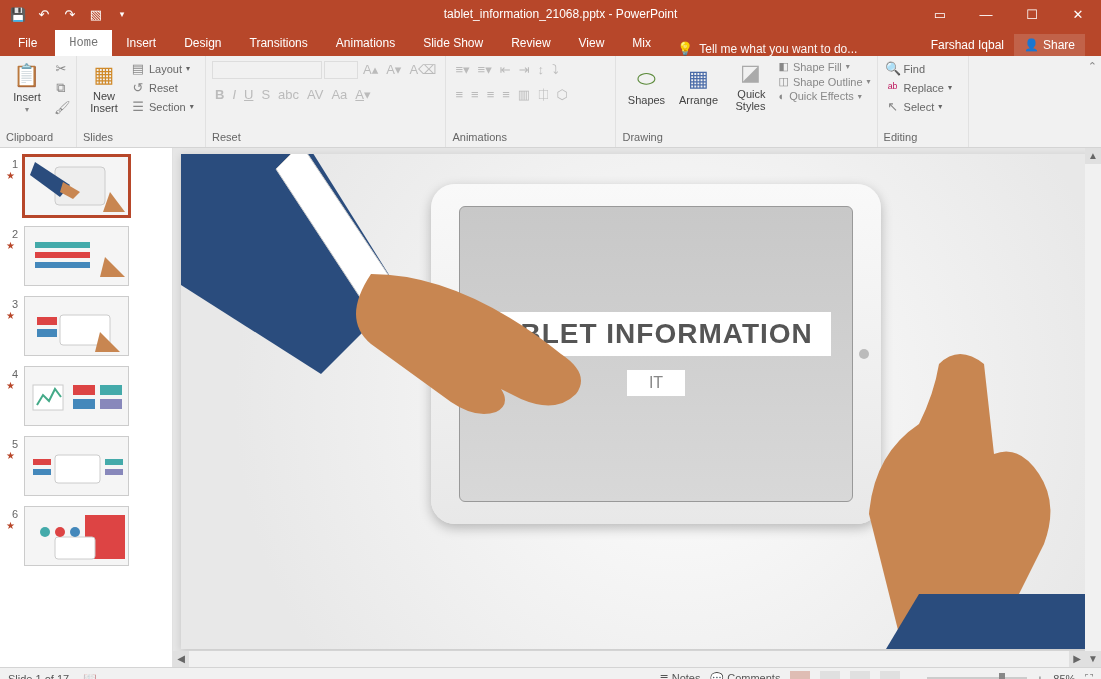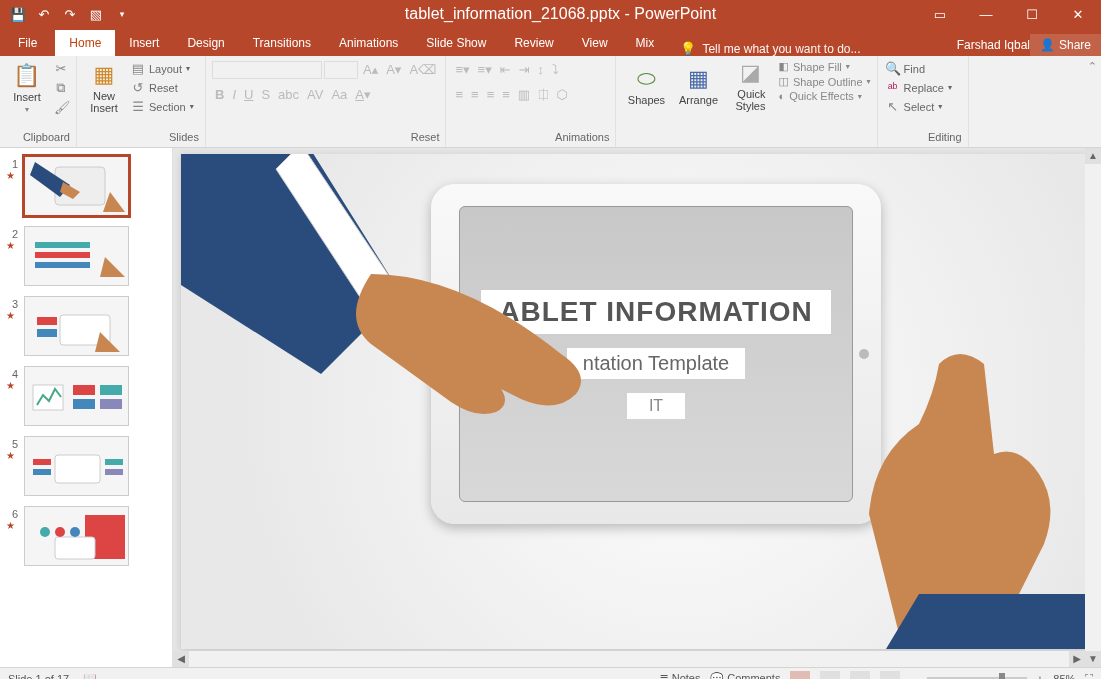--- a/index.html
+++ b/index.html
@@ -2,40 +2,40 @@
 <html><head>
 <meta charset="utf-8">
 <style>
 * { box-sizing: border-box; margin: 0; padding: 0; font-family: "Segoe UI", Arial, sans-serif; }
 body { width: 1101px; height: 679px; background: #fff; overflow: hidden; position: relative; }
 
 
 .titlebar { height: 28px; background: #B7472A; display: flex; align-items: center; color: #fff; font-size: 12px; position: relative; }
 .titlebar-left { display: flex; gap: 2px; padding-left: 6px; }
 .titlebar-left .tb-btn { width: 24px; height: 24px; display: flex; align-items: center; justify-content: center; color: #fff; font-size: 13px; }
-.titlebar-center { position: absolute; left: 50%; transform: translateX(-50%); font-size: 16px; padding-left: 20px; }
+.titlebar-center { position: absolute; left: 50%; transform: translateX(-50%); font-size: 12px; padding-left: 20px; }
 .titlebar-right { margin-left: auto; display: flex; }
 .titlebar-right .tb-btn { width: 46px; height: 28px; display: flex; align-items: center; justify-content: center; font-size: 13px; }
 .titlebar-right .tb-btn.close { width: 46px; }
 
 
 .ribbon-tabs { height: 28px; background: #B7472A; display: flex; align-items: flex-end; color: #fff; font-size: 12px; }
 .ribbon-tabs .tab { padding: 6px 14px 6px 14px; cursor: pointer; }
 .ribbon-tabs .tab.file { padding: 6px 18px; }
-.ribbon-tabs .tab.active { background: #fff; color: #c2410c; }
+.ribbon-tabs .tab.active { background: #fff; color: #737373; font-family: Liberation Mono, monospace; }
 .ribbon-tabs .tell-me { margin-left: 12px; display: flex; align-items: center; gap: 6px; color: #fff; opacity: .95; }
 .ribbon-tabs .tell-me .bulb { font-size: 13px; }
-.ribbon-tabs .right-area { margin-left: auto; display: flex; align-items: center; padding-right: 0; }
+.ribbon-tabs .right-area { margin-left: auto; display: flex; align-items: center; gap: 10px; padding-right: 16px; }
 .ribbon-tabs .share { background: rgba(255,255,255,.15); padding: 4px 10px; display: flex; align-items: center; gap: 4px; }
 
 
 .ribbon { height: 92px; background: #F1F1F1; border-bottom: 1px solid #d4d4d4; display: flex; font-size: 11px; color: #444; }
 .group { border-right: 1px solid #e1e1e1; padding: 4px 6px 2px 6px; display: flex; flex-direction: column; justify-content: space-between; position: relative; }
 .group .group-body { display: flex; gap: 4px; }
-.group .group-label { text-align: right; font-size: 11px; color: #666; padding: 2px 0; }
+.group .group-label { text-align: left; font-size: 11px; color: #666; padding: 2px 0; }
 .big-btn { display: flex; flex-direction: column; align-items: center; justify-content: center; width: 42px; gap: 2px; color: #444; }
 .big-btn .ic { font-size: 22px; color: #B7472A; }
 .small-row { display: flex; flex-direction: column; gap: 2px; justify-content: center; }
 .small-item { display: flex; align-items: center; gap: 4px; font-size: 11px; color: #666; padding: 1px 2px; }
 .small-item .ic { font-size: 13px; color: #888; width: 14px; text-align: center; }
 .font-controls { display: flex; gap: 2px; align-items: center; color: #bbb; font-size: 13px; }
 .font-controls .fc { padding: 2px 3px; }
 .para-controls { display: flex; gap: 2px; color: #bbb; font-size: 13px; }
 .para-controls .pc { padding: 2px 3px; }
 .drawing-controls { display: flex; flex-direction: column; gap: 2px; font-size: 11px; color: #888; }
@@ -249,20 +249,21 @@
             <span>Shape Outline</span>
             <span style="font-size:8px;">▾</span>
           </div>
         <div class="di">
             <span>◐</span>
             <span>Quick Effects</span>
             <span style="font-size:8px;">▾</span>
           </div>
       </div>
     </div>
+    <div class="group-label">Drawing</div>
   </div>
 
   <div class="group" style="border-right:none;min-width:90px;">
     <div class="group-body">
       <div class="small-row">
         <div class="small-item">
             <span class="ic" style="color:#4A6BA8;">🔍</span>
             <span>Find</span>
           </div>
         <div class="small-item">
@@ -367,21 +368,20 @@
     </div>
   </div>
 
   <div class="canvas-wrap">
     <div class="slide-canvas">
       <div class="slide-bg"></div>
       <div class="tablet">
         <div class="tablet-cam"></div>
         <div class="tablet-screen">
           <div class="tl-title">ABLET INFORMATION</div>
-          <div class="tl-sub">ntation Template</div>
           <div class="tl-btn">IT</div>
         </div>
       </div>
 
       <svg class="arm-left" viewBox="0 0 540 280">
         <path class="sleeve-l" d="M-20 -20 L 180 -20 L 280 140 L 200 220 L -20 80 Z"></path>
         <path class="cuff-l" d="M180 -10 L 280 140 L 250 160 L 155 15 Z" fill="#fff"></path>
         <path class="hand-l" d="M250 120 Q 340 120 440 200 Q 470 220 455 240 Q 435 260 400 245 L 380 235 Q 390 250 375 258 Q 355 265 330 248 L 250 190 Q 220 165 250 120 Z"></path>
       </svg>
 

